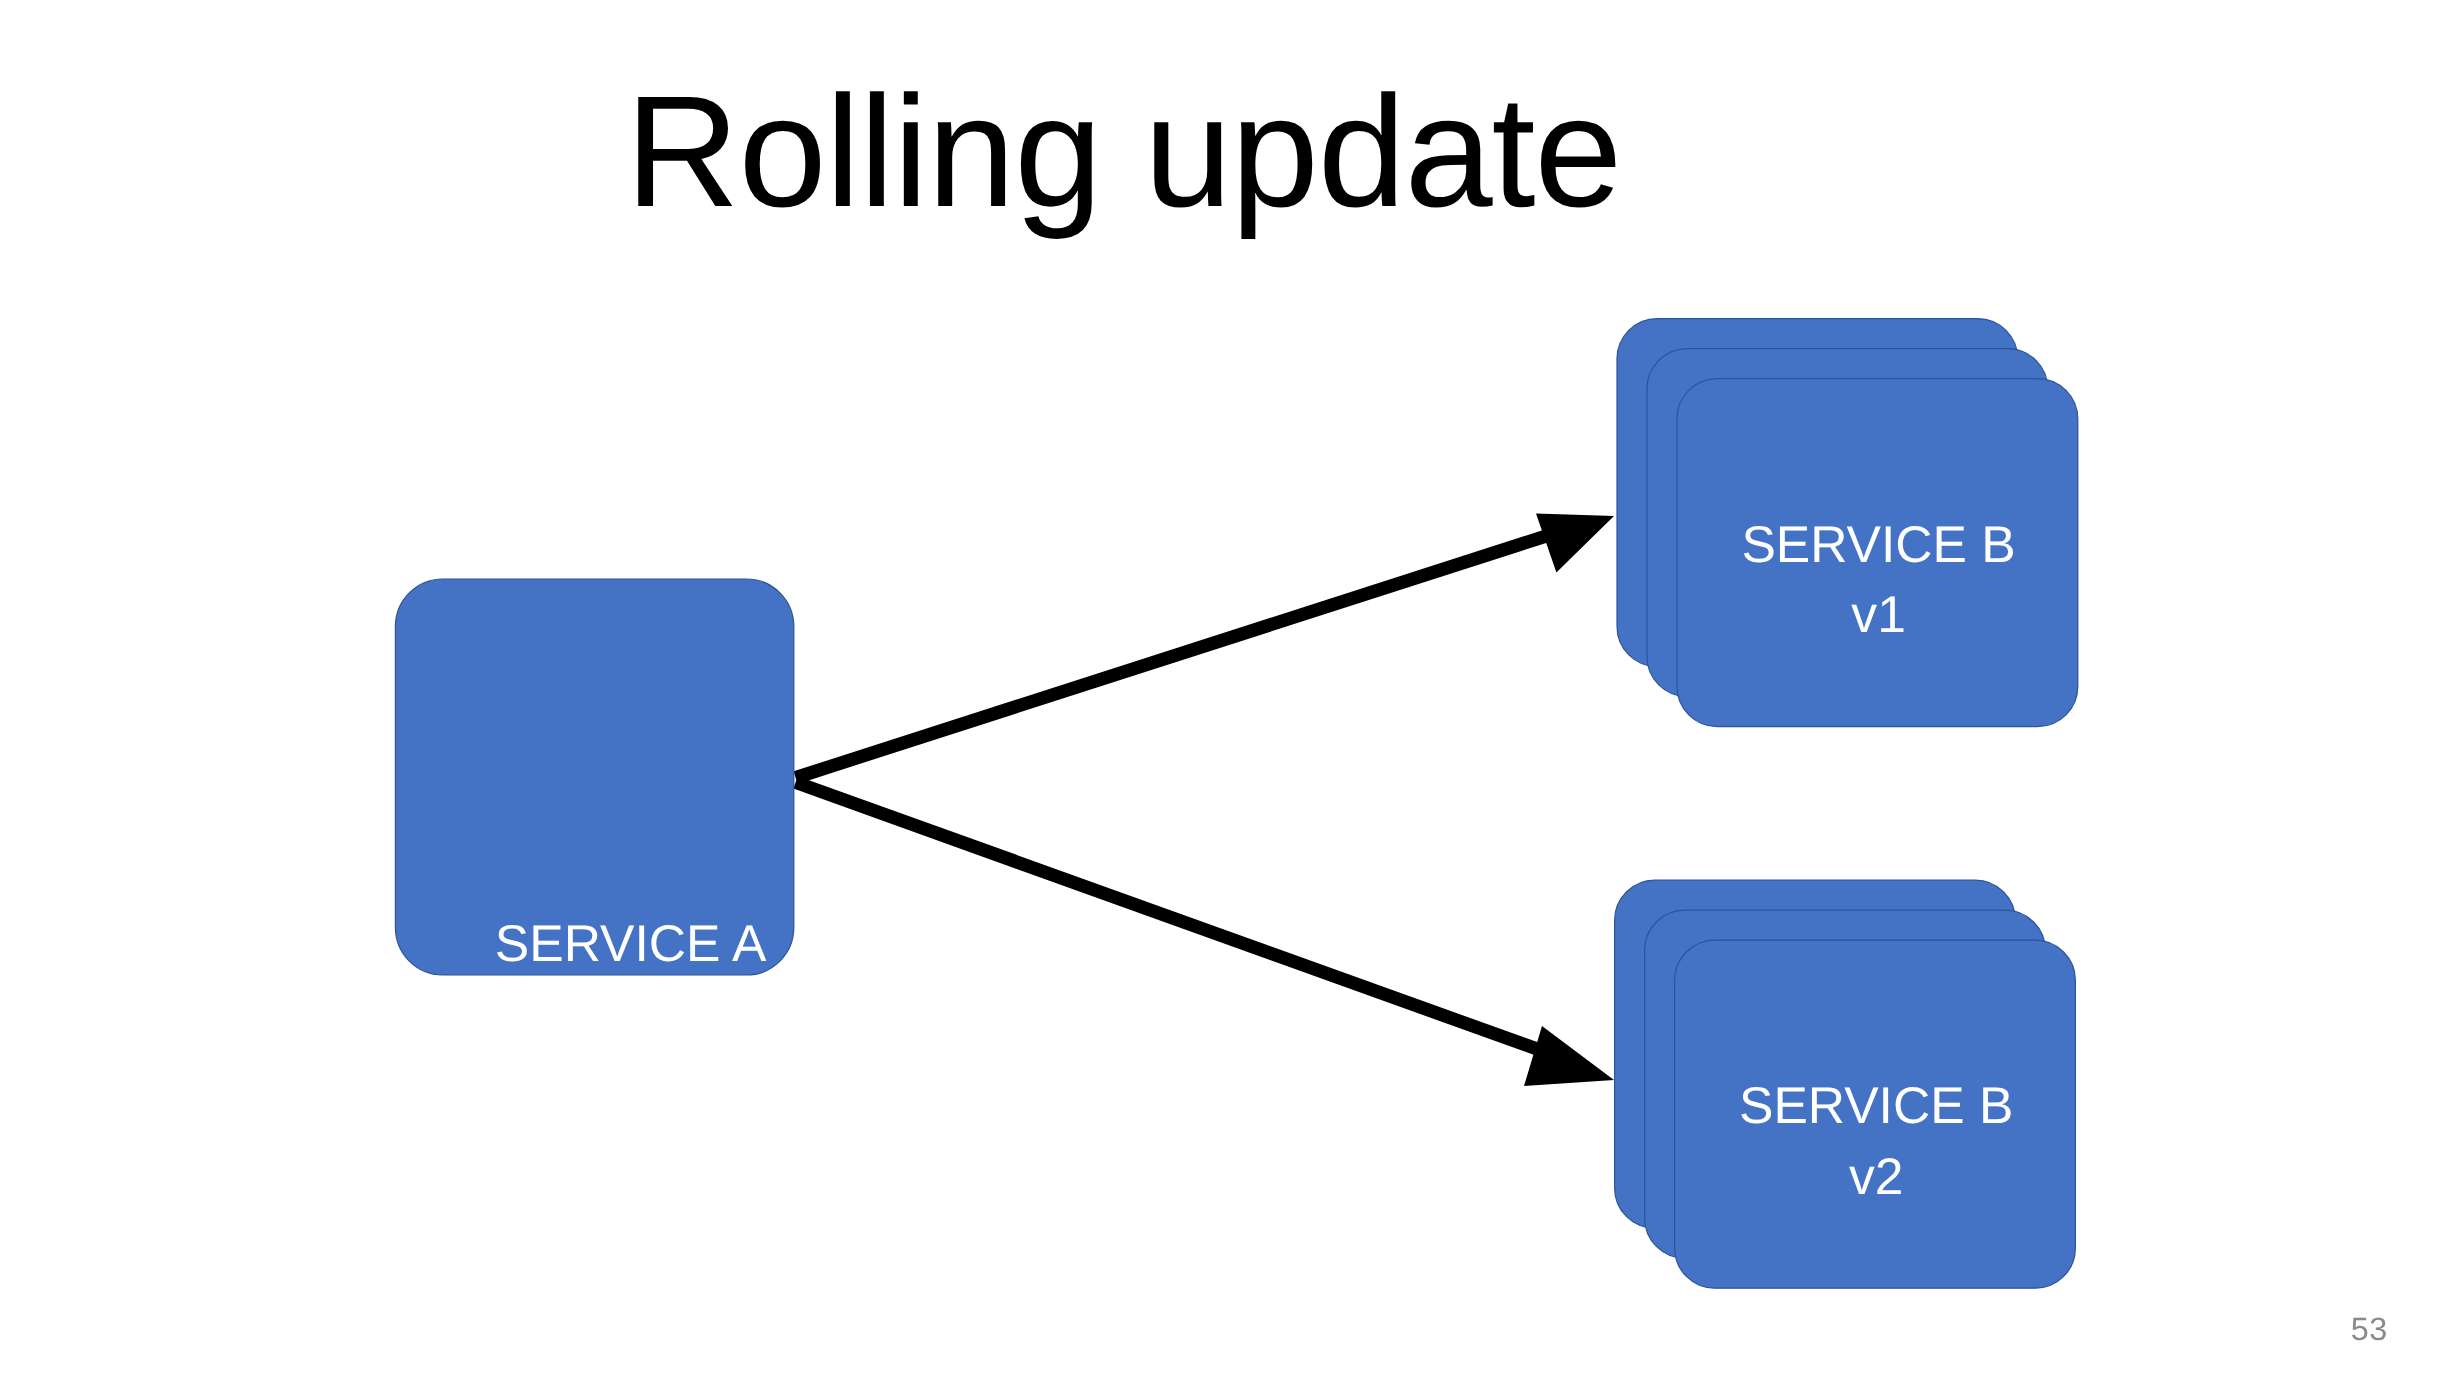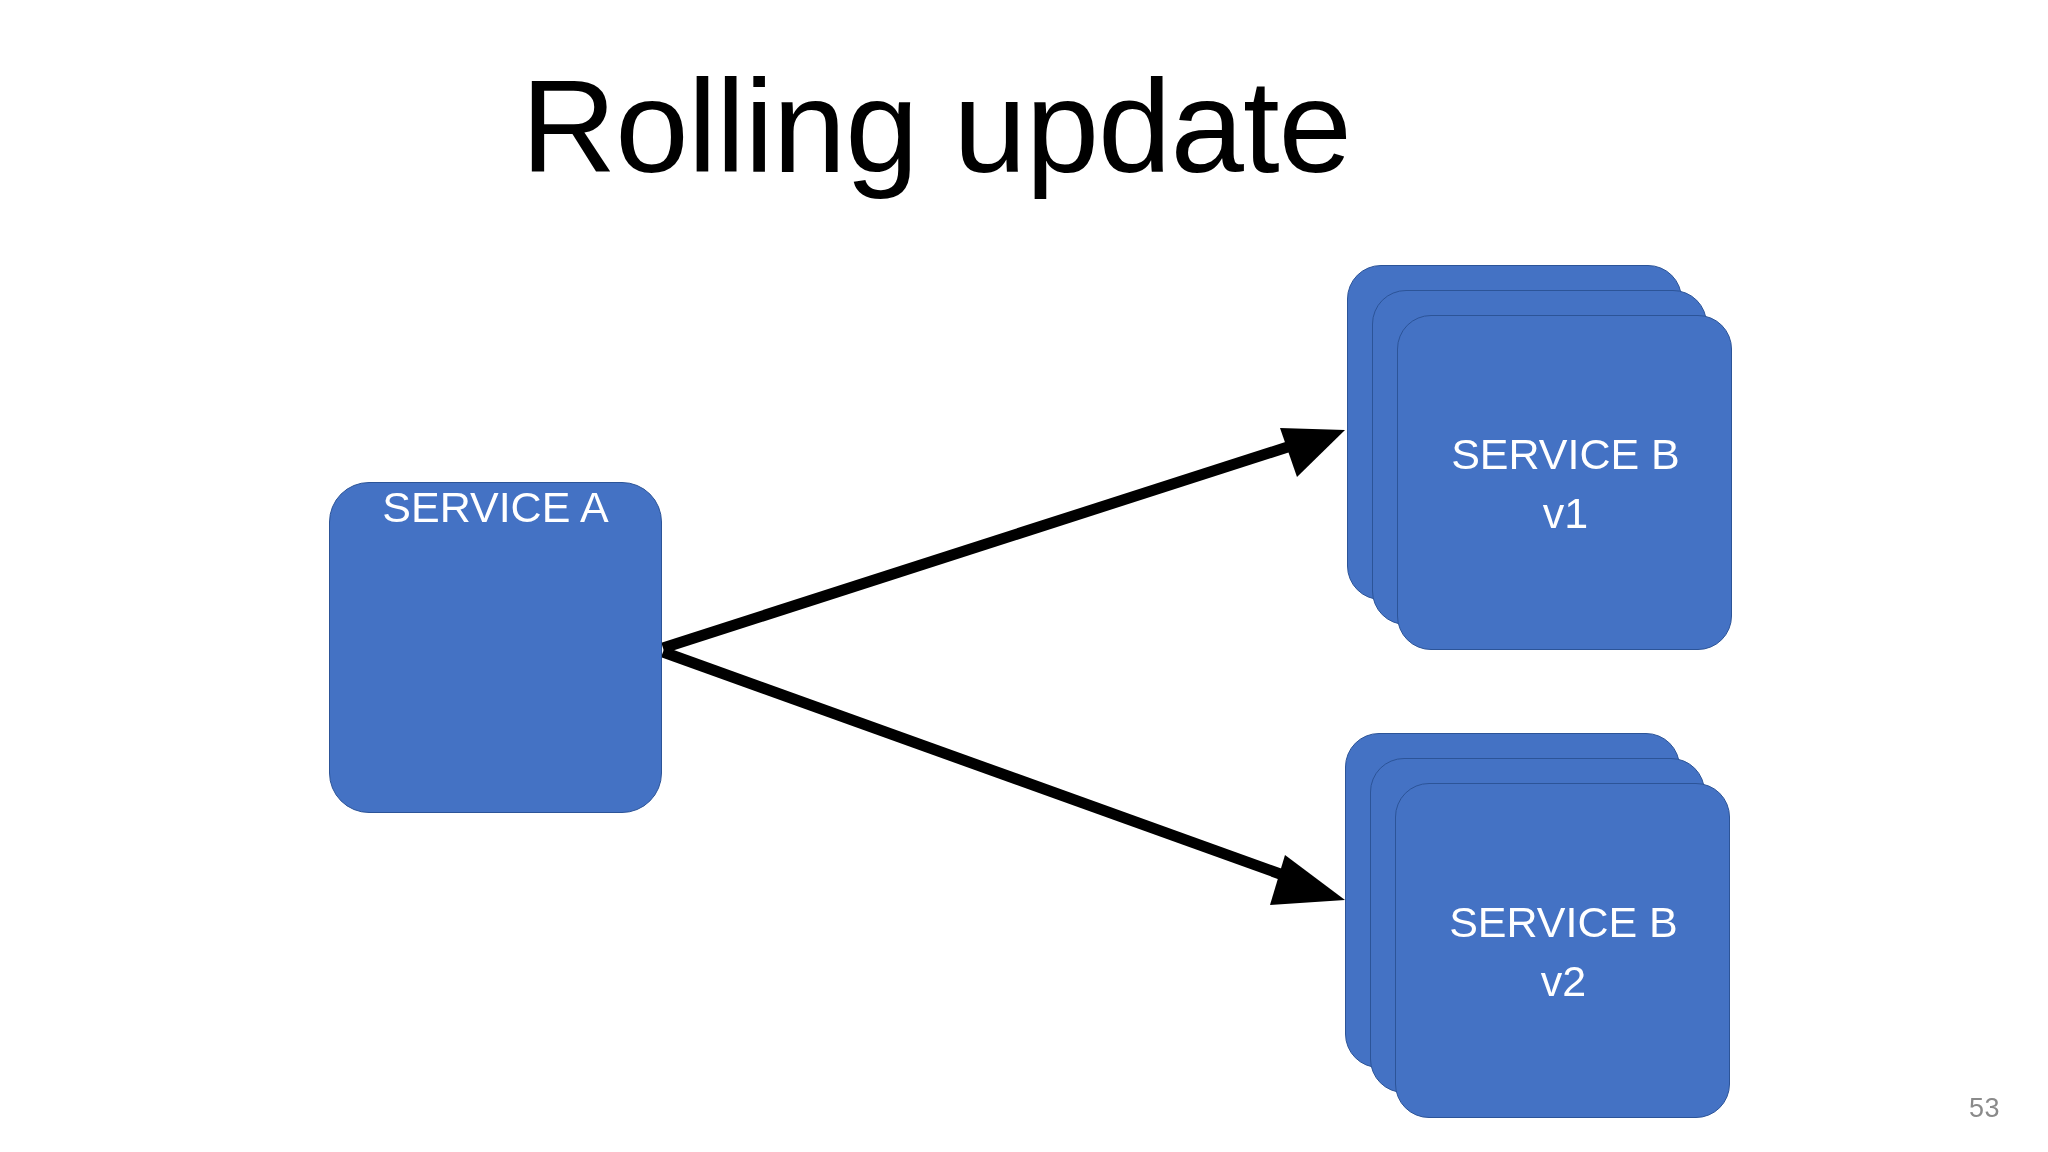--- a/index.html
+++ b/index.html
@@ -52,21 +52,21 @@
     border-radius: 34px;
     box-sizing: border-box;
   }
 
   
   .stack {
     position: absolute;
   }
   .stack .card {
     width: 335px;
-    height: 335px;
+    height: 291px;
     text-decoration: underline;
   }
   .stack .card.back   { left: 0px;  top: 0px;  }
   .stack .card.middle { left: 25px; top: 25px; }
   .stack .card.front  { left: 50px; top: 50px; }
 
   
   .card-label {
     position: absolute;
     left: 0;
@@ -87,28 +87,29 @@
   }
 
   
   .solo-label {
     position: absolute;
     left: 0;
     top: 0;
     width: 100%;
     height: 100%;
     display: flex;
-    align-items: flex-start;
+    align-items: flex-end;
     justify-content: center;
     color: #ffffff;
     font-family: "Liberation Sans", sans-serif;
     font-size: 43px;
     font-weight: 400;
     text-align: center;
     pointer-events: none;
+    padding-left: 30px;
   }
 
   
   #service-a-box {
     left: 329px;
     top: 482px;
     width: 333px;
     height: 331px;
     border-radius: 40px;
   }
@@ -123,21 +124,21 @@
     left: 0;
     top: 0;
     width: 2048px;
     height: 1152px;
     pointer-events: none;
   }
 
   
   .page-number {
     position: absolute;
-    right: 48px;
+    right: 58px;
     bottom: 28px;
     font-family: "Liberation Sans", sans-serif;
     font-size: 27px;
     color: #8a8a8a;
     letter-spacing: 0.5px;
   }
 </style>
 </head>
 <body>
 

